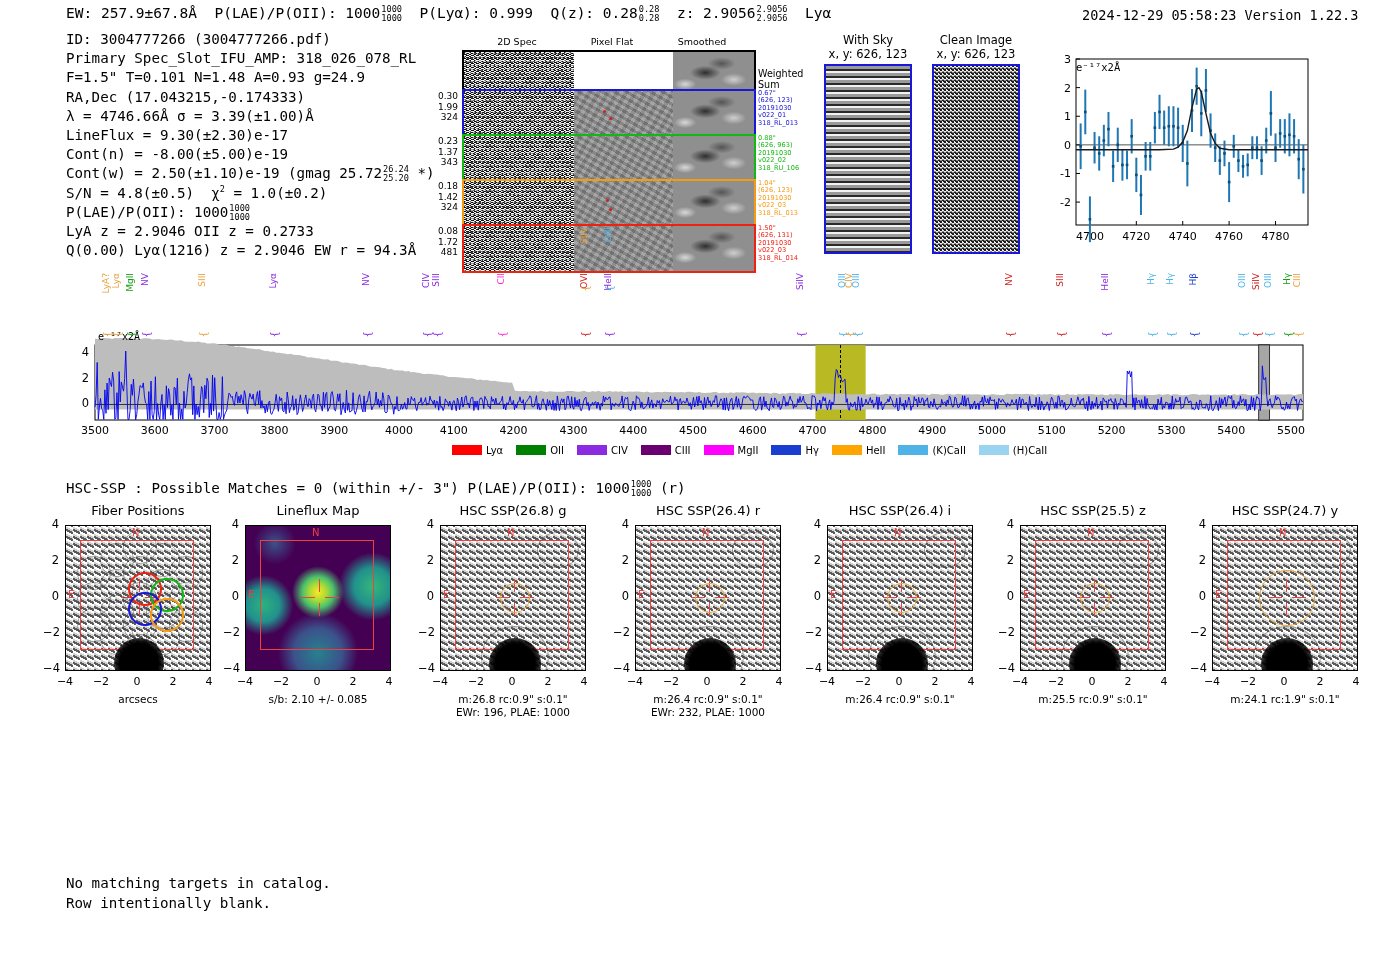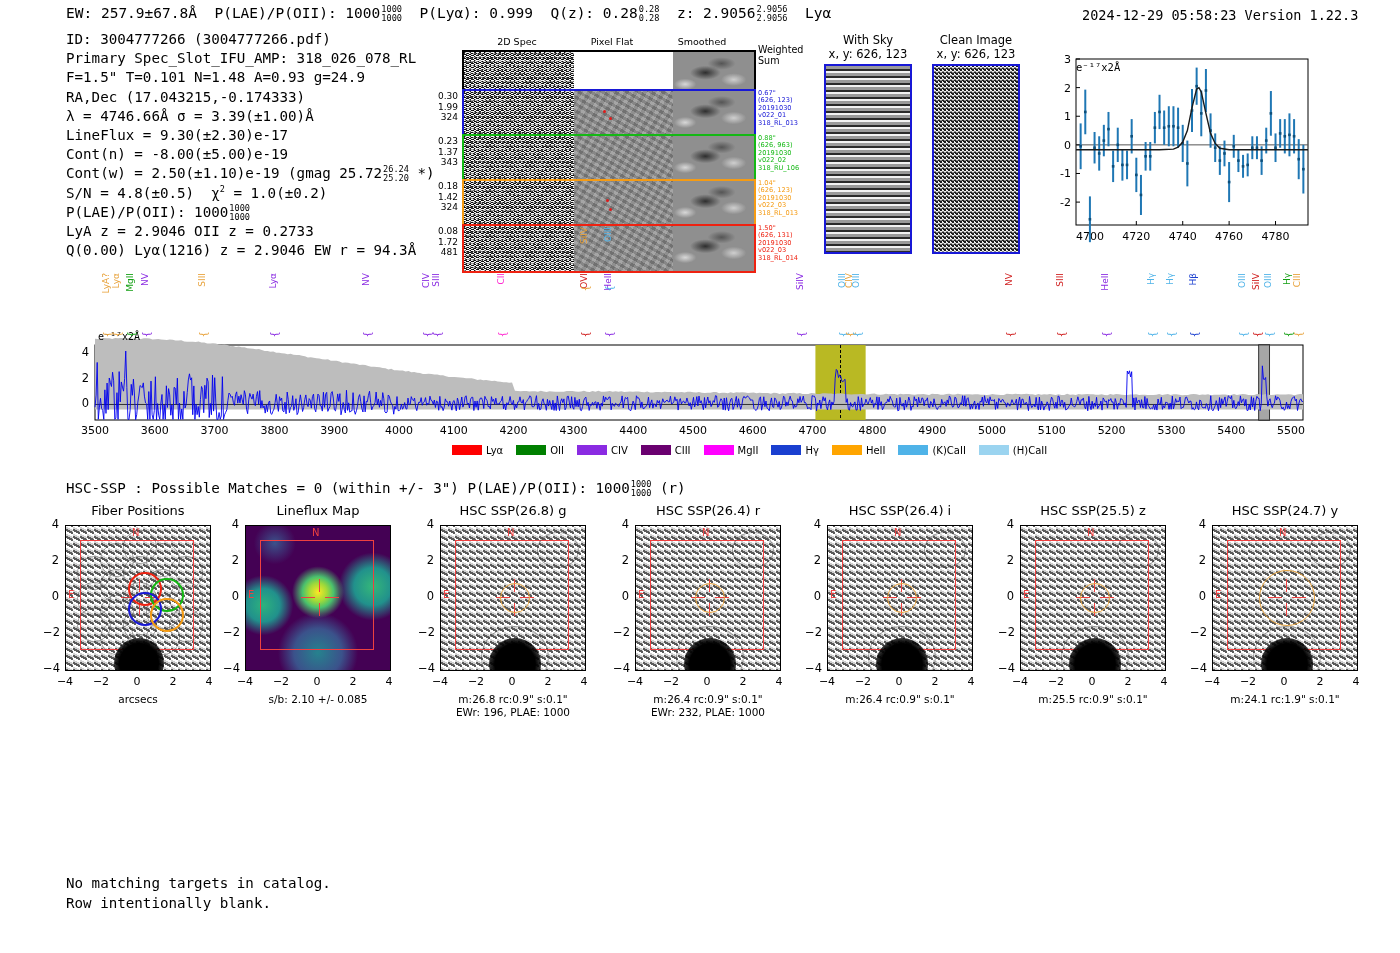--- a/index.html
+++ b/index.html
@@ -152,21 +152,21 @@
 <div class="abs" id="specstrip">
   <div class="panelhead" style="left:0px;width:110px;">2D Spec</div>
   <div class="panelhead" style="left:100px;width:100px;">Pixel Flat</div>
   <div class="panelhead" style="left:192px;width:96px;">Smoothed</div>
 
   <div class="strip" style="position:absolute;top:14px;left:0;width:290px;height:46px;">
     <div class="cell c2d noise"></div>
     <div class="cell cflat flatwhite"></div>
     <div class="cell csm smooth"></div>
   </div>
-  <div class="wsum" style="top:8px;left:296px;">
+  <div class="wsum" style="top:32px;left:296px;">
     <div>Weighted</div>
     <div>Sum</div>
   </div>
 
   <div class="strip blue" style="position:absolute;top:53px;left:0;width:290px;height:45px;">
     <div class="cell c2d noise"></div>
     <div class="cell cflat flatgray">
         <div class="reddot" style="left:48%;top:42%"></div>
         <div class="reddot" style="left:50%;top:58%"></div>
       </div>

